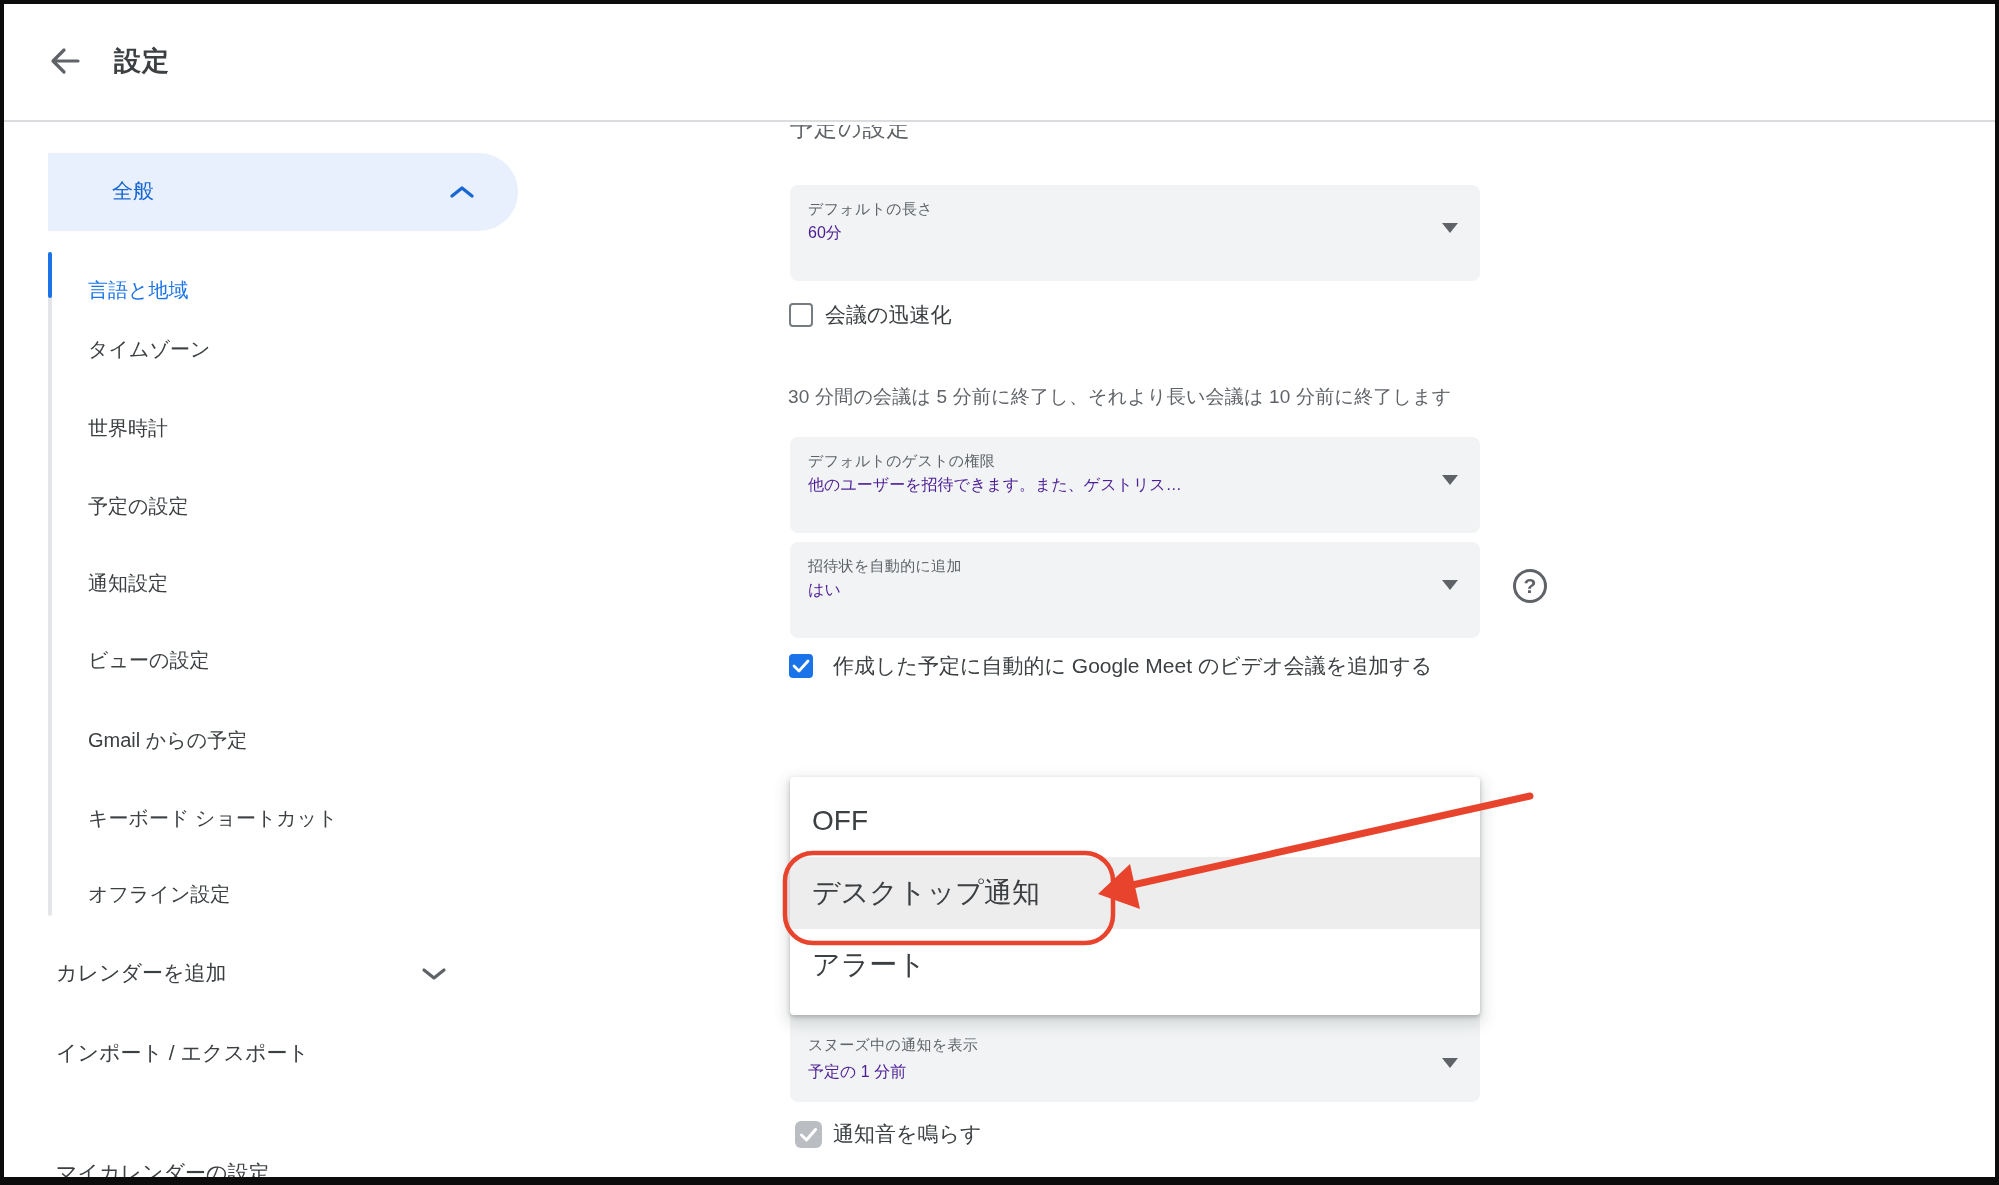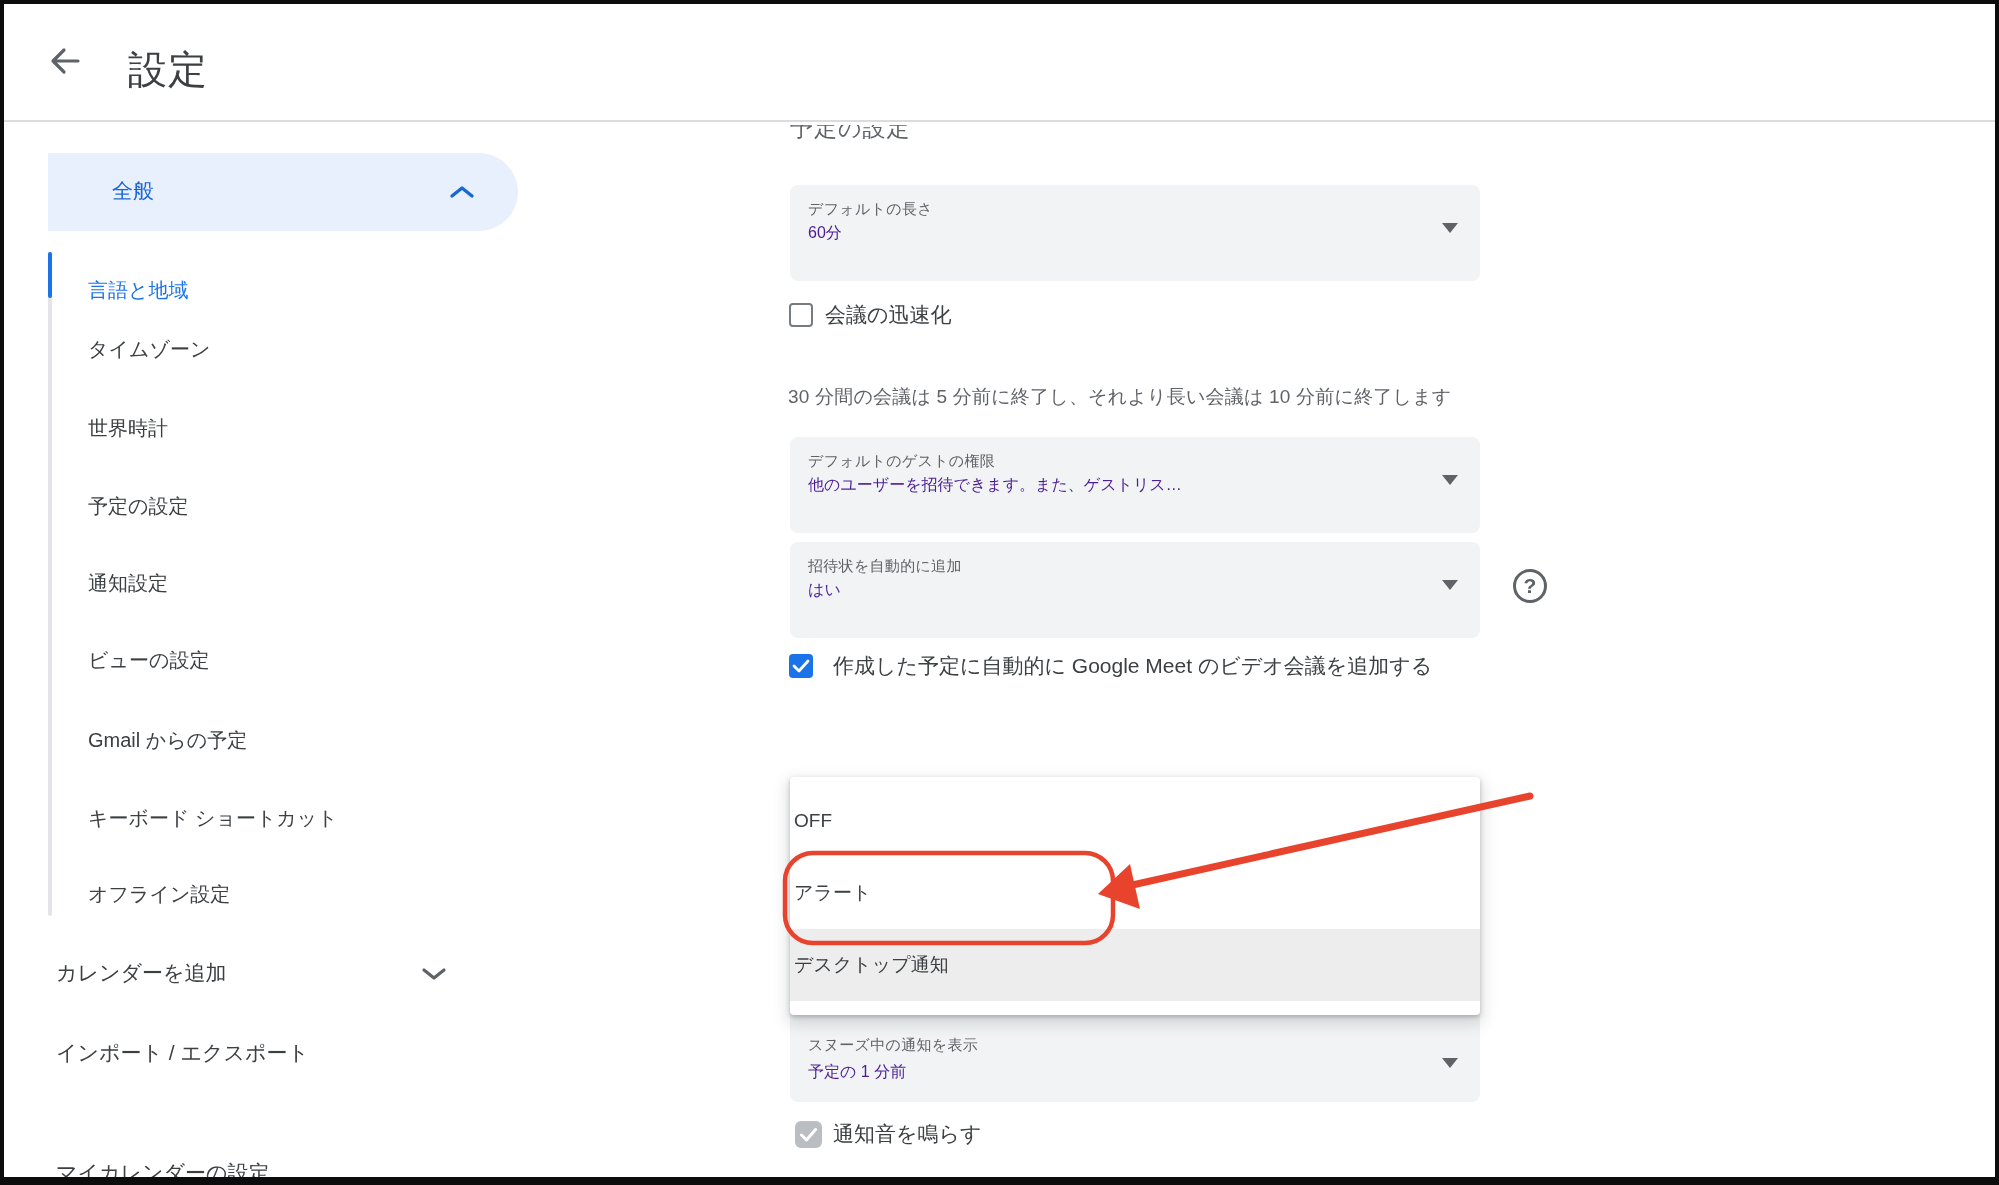--- a/index.html
+++ b/index.html
@@ -4,21 +4,21 @@
 <style>
   html,body{margin:0;padding:0;background:#e9e9e9;}
   *{box-sizing:border-box;}
   body{font-family:"Liberation Sans","DejaVu Sans",sans-serif;}
   .frame{position:relative;width:1999px;height:1185px;background:#fff;overflow:hidden;}
   .frame-border{position:absolute;inset:0;border:4px solid #0c0c0c;border-bottom-width:8px;pointer-events:none;z-index:99;}
 
   
   .header{position:absolute;left:0;top:0;width:100%;height:122px;background:#fff;border-bottom:2px solid #dadce0;z-index:30;}
   .back-btn{position:absolute;left:44px;top:40px;width:42px;height:42px;cursor:pointer;}
-  .page-title{position:absolute;left:128px;top:43px;font-size:39px;color:#3c4043;letter-spacing:1px;}
+  .page-title{position:absolute;left:114px;top:43px;font-size:27px;color:#3c4043;letter-spacing:1px;font-weight:bold;}
 
   
   .pill{position:absolute;left:0;top:153px;width:470px;height:78px;background:#e8f0fe;border-radius:0 39px 39px 0;cursor:pointer;margin-left:48px;}
   .pill-label{position:absolute;left:64px;top:24px;font-size:21px;color:#1967d2;}
   .pill-chevron{position:absolute;right:42px;top:30px;}
   .rail{position:absolute;left:48px;top:252px;width:4px;height:664px;background:#e3e5e8;border-radius:2px;}
   .rail-active{position:absolute;left:48px;top:252px;width:4px;height:46px;background:#1a73e8;border-radius:2px;}
   .side-item{position:absolute;left:88px;height:32px;display:flex;align-items:center;font-size:20px;color:#3c4043;cursor:pointer;white-space:nowrap;}
   .side-item.active{color:#1a73e8;}
   .side-root{position:absolute;left:56px;height:34px;display:flex;align-items:center;font-size:21px;color:#3c4043;cursor:pointer;white-space:nowrap;}
@@ -45,21 +45,21 @@
   .cbox svg{position:absolute;inset:0;margin:auto;}
   .cb-label{font-size:21px;color:#3c4043;white-space:nowrap;}
 
   .desc{position:absolute;left:788px;top:384px;font-size:19px;color:#5f6368;white-space:nowrap;letter-spacing:.2px;}
 
   .help-icon{position:absolute;left:1513px;top:569px;width:34px;height:34px;border:3px solid #5f6368;border-radius:50%;color:#5f6368;font-size:21px;font-weight:bold;display:flex;align-items:center;justify-content:center;cursor:pointer;}
 
   
   .menu{position:absolute;left:790px;top:777px;width:690px;height:238px;background:#fff;border-radius:4px;z-index:10;
         box-shadow:0 2px 4px rgba(60,64,67,.3),0 6px 14px 4px rgba(60,64,67,.15);padding-top:8px;}
-  .menu-item{height:72px;display:flex;align-items:center;padding-left:4px;font-size:19px;color:#3c4043;cursor:pointer;}
+  .menu-item{height:72px;display:flex;align-items:center;padding-left:22px;font-size:28px;color:#3c4043;cursor:pointer;}
   .menu-item.hl{background:#ededed;}
 
   
   .overlay-svg{position:absolute;left:0;top:0;width:1999px;height:1185px;pointer-events:none;z-index:20;}
 </style>
 </head>
 <body>
 
 <div class="frame">
 
@@ -156,22 +156,22 @@
       <span class="cbox dis">
         <svg width="19" height="15" viewBox="0 0 19 15">
             <path d="M2.5 8 L7.5 13 L16.5 2.5" fill="none" stroke="#fff" stroke-width="3" stroke-linecap="round" stroke-linejoin="round"></path>
           </svg>
       </span>
       <span class="cb-label">通知音を鳴らす</span>
     </div>
 
     <div class="menu">
       <div class="menu-item">OFF</div>
+      <div class="menu-item hl">デスクトップ通知</div>
       <div class="menu-item">アラート</div>
-      <div class="menu-item hl">デスクトップ通知</div>
     </div>
   </div>
 
   <svg class="overlay-svg" viewBox="0 0 1999 1185">
     <rect id="ann-rect" x="785" y="853" width="328" height="90" rx="28" fill="none" stroke="#e8432c" stroke-width="4.5"></rect>
     <line id="ann-line" x1="1530" y1="796" x2="1128" y2="886" stroke="#e8432c" stroke-width="7" stroke-linecap="round"></line>
     <polygon id="ann-head" points="1098,894 1130,864 1140,909" fill="#e8432c"></polygon>
   </svg>
 
   <div class="frame-border"></div>

